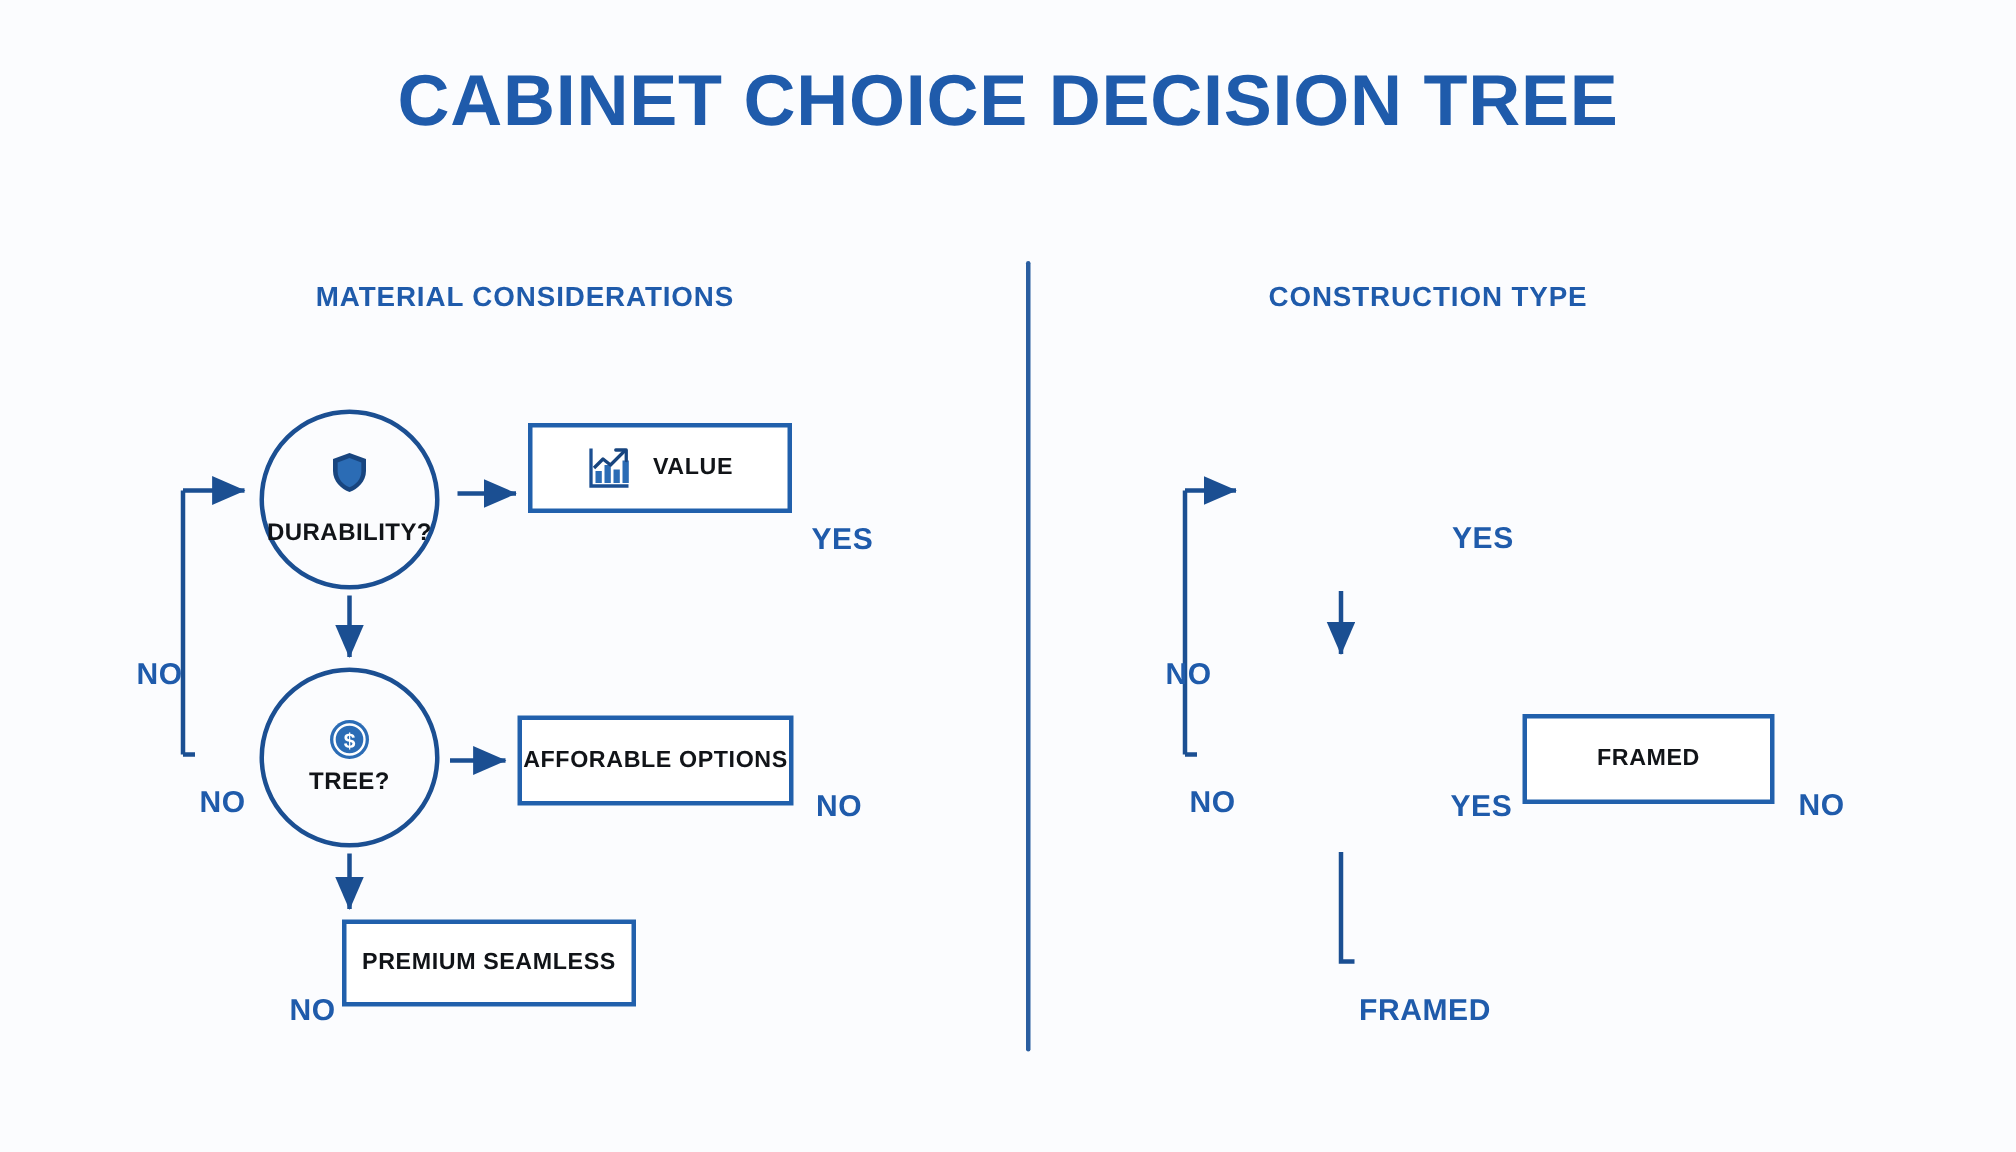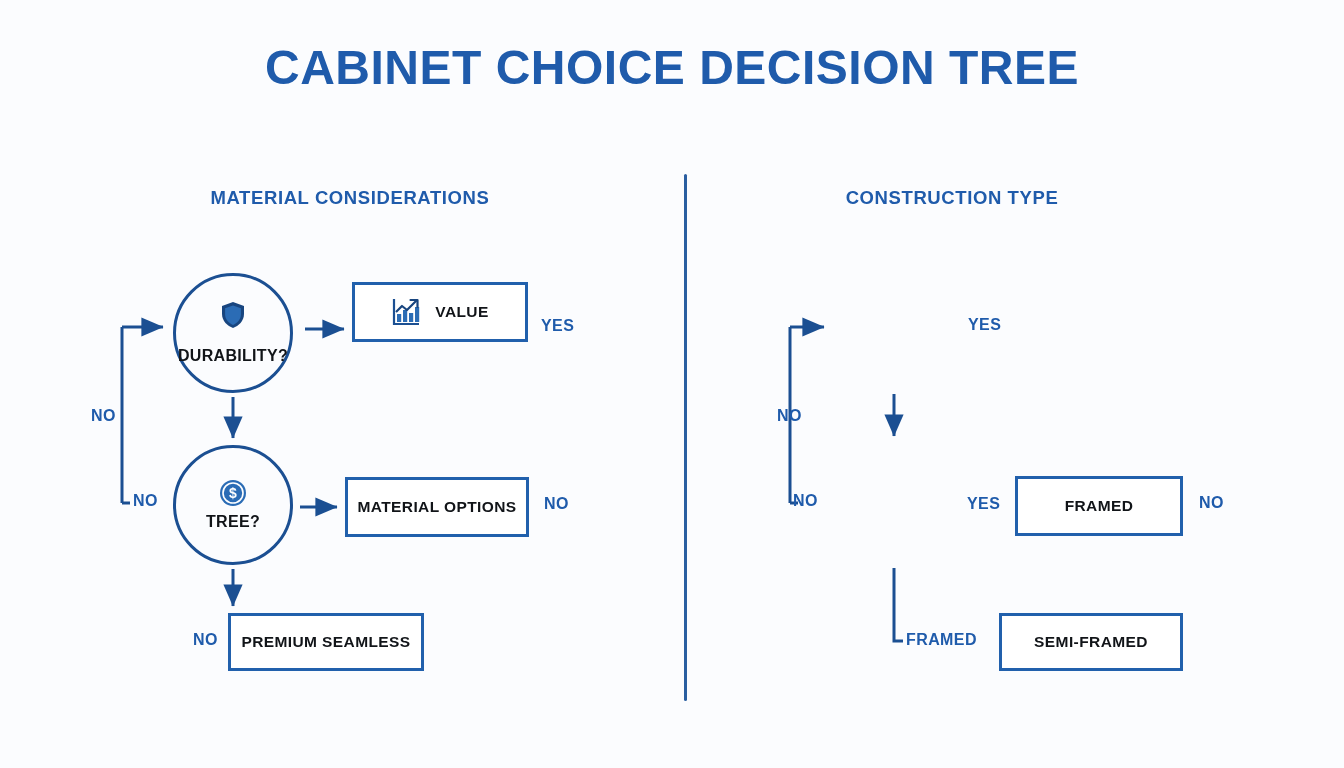--- a/index.html
+++ b/index.html
@@ -120,25 +120,26 @@
   #box-value        { left: 352px; top: 282px; width: 176px; height: 60px; }
   #box-affordable   { left: 345px; top: 477px; width: 184px; height: 60px; }
   #box-premium      { left: 228px; top: 613px; width: 196px; height: 58px; }
   #box-frameless    { left: 1015px; top: 299px; width: 168px; height: 60px; }
   #box-framed       { left: 1015px; top: 476px; width: 168px; height: 60px; }
   #box-semiframed   { left: 999px; top: 613px; width: 184px; height: 58px; }
 
   
   .edge-label {
     position: absolute;
-    font-size: 16px;
+    font-size: 20px;
     font-weight: bold;
     color: #1f5bab;
     letter-spacing: 0.4px;
     white-space: nowrap;
+    margin-top: 32px;
   }
   #lbl-l-yes-value     { left: 541px; top: 317px; }
   #lbl-l-no-left       { left: 91px;  top: 407px; }
   #lbl-l-no-loop       { left: 133px; top: 492px; }
   #lbl-l-no-affordable { left: 544px; top: 495px; }
   #lbl-l-no-premium    { left: 193px; top: 631px; }
 
   #lbl-r-yes-frameless { left: 968px; top: 316px; }
   #lbl-r-no-left       { left: 777px; top: 407px; }
   #lbl-r-no-loop       { left: 793px; top: 492px; }
@@ -217,43 +218,40 @@
       <svg width="28" height="28" viewBox="0 0 28 28" xmlns="http://www.w3.org/2000/svg">
         <circle cx="14" cy="14" r="13" fill="#2b6cb5"></circle>
         <circle cx="14" cy="14" r="10" fill="none" stroke="#ffffff" stroke-width="1.6"></circle>
         <text x="14" y="19.4" text-anchor="middle" font-family="Liberation Sans, sans-serif" font-size="14" font-weight="bold" fill="#ffffff">$</text>
       </svg>
     </span>
     <span class="c-label">TREE?</span>
   </div>
 
   <div class="box" id="box-affordable">
-    <span class="b-label">MATERIAL OPTIONS</span>
+    <span class="b-label">AFFORABLE OPTIONS</span>
   </div>
 
   <div class="box" id="box-premium">
     <span class="b-label">PREMIUM SEAMLESS</span>
   </div>
 
   <div class="edge-label" id="lbl-l-yes-value">YES</div>
   <div class="edge-label" id="lbl-l-no-left">NO</div>
   <div class="edge-label" id="lbl-l-no-loop">NO</div>
   <div class="edge-label" id="lbl-l-no-affordable">NO</div>
   <div class="edge-label" id="lbl-l-no-premium">NO</div>
 
 
 
 
   <div class="box" id="box-framed">
     <span class="b-label">FRAMED</span>
   </div>
 
-  <div class="box" id="box-semiframed">
-    <span class="b-label">SEMI-FRAMED</span>
-  </div>
 
   <div class="edge-label" id="lbl-r-yes-frameless">YES</div>
   <div class="edge-label" id="lbl-r-no-left">NO</div>
   <div class="edge-label" id="lbl-r-no-loop">NO</div>
   <div class="edge-label" id="lbl-r-yes-framed">YES</div>
   <div class="edge-label" id="lbl-r-no-framed">NO</div>
   <div class="edge-label" id="lbl-r-framed-semi">FRAMED</div>
 
 </div>
 

